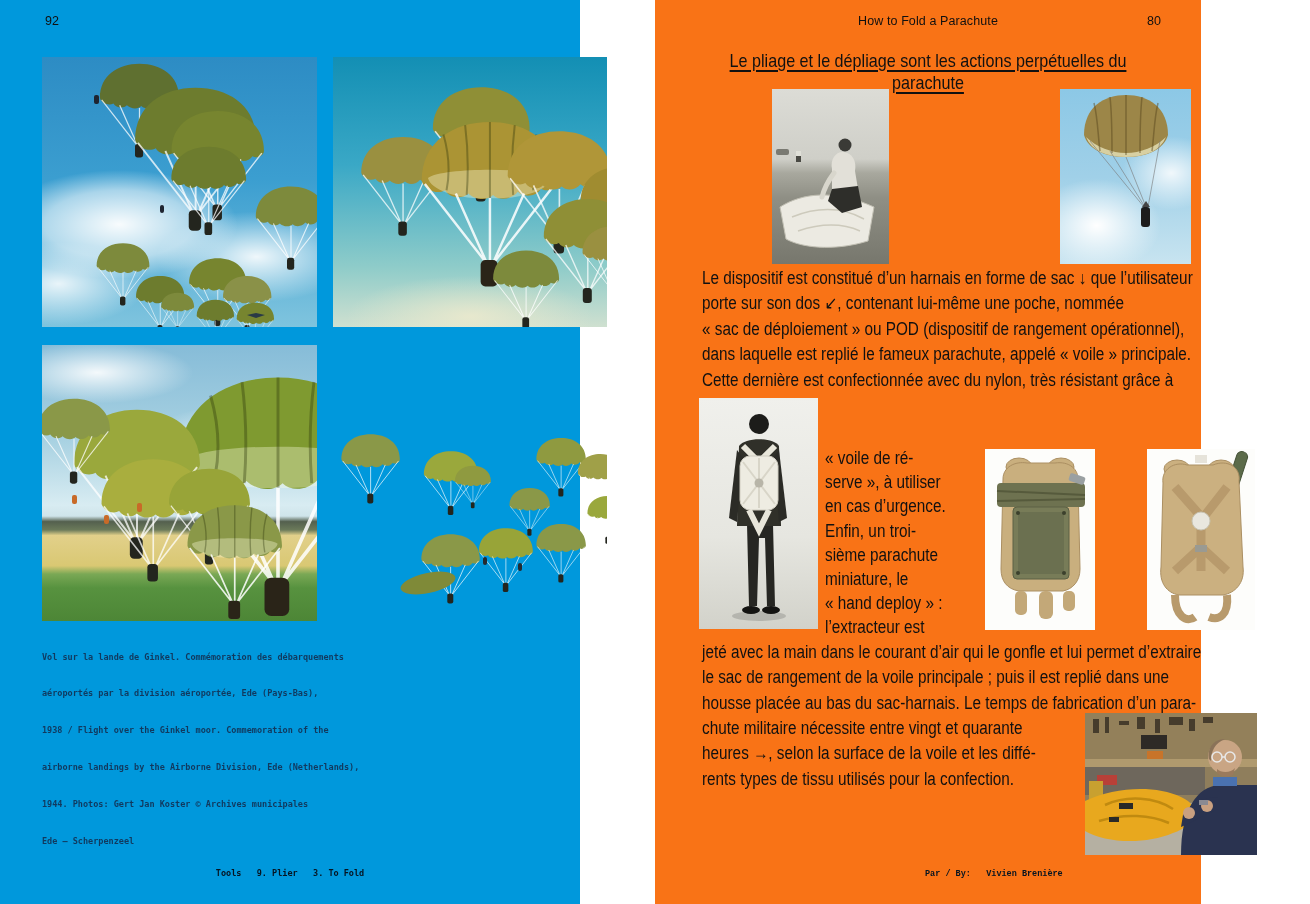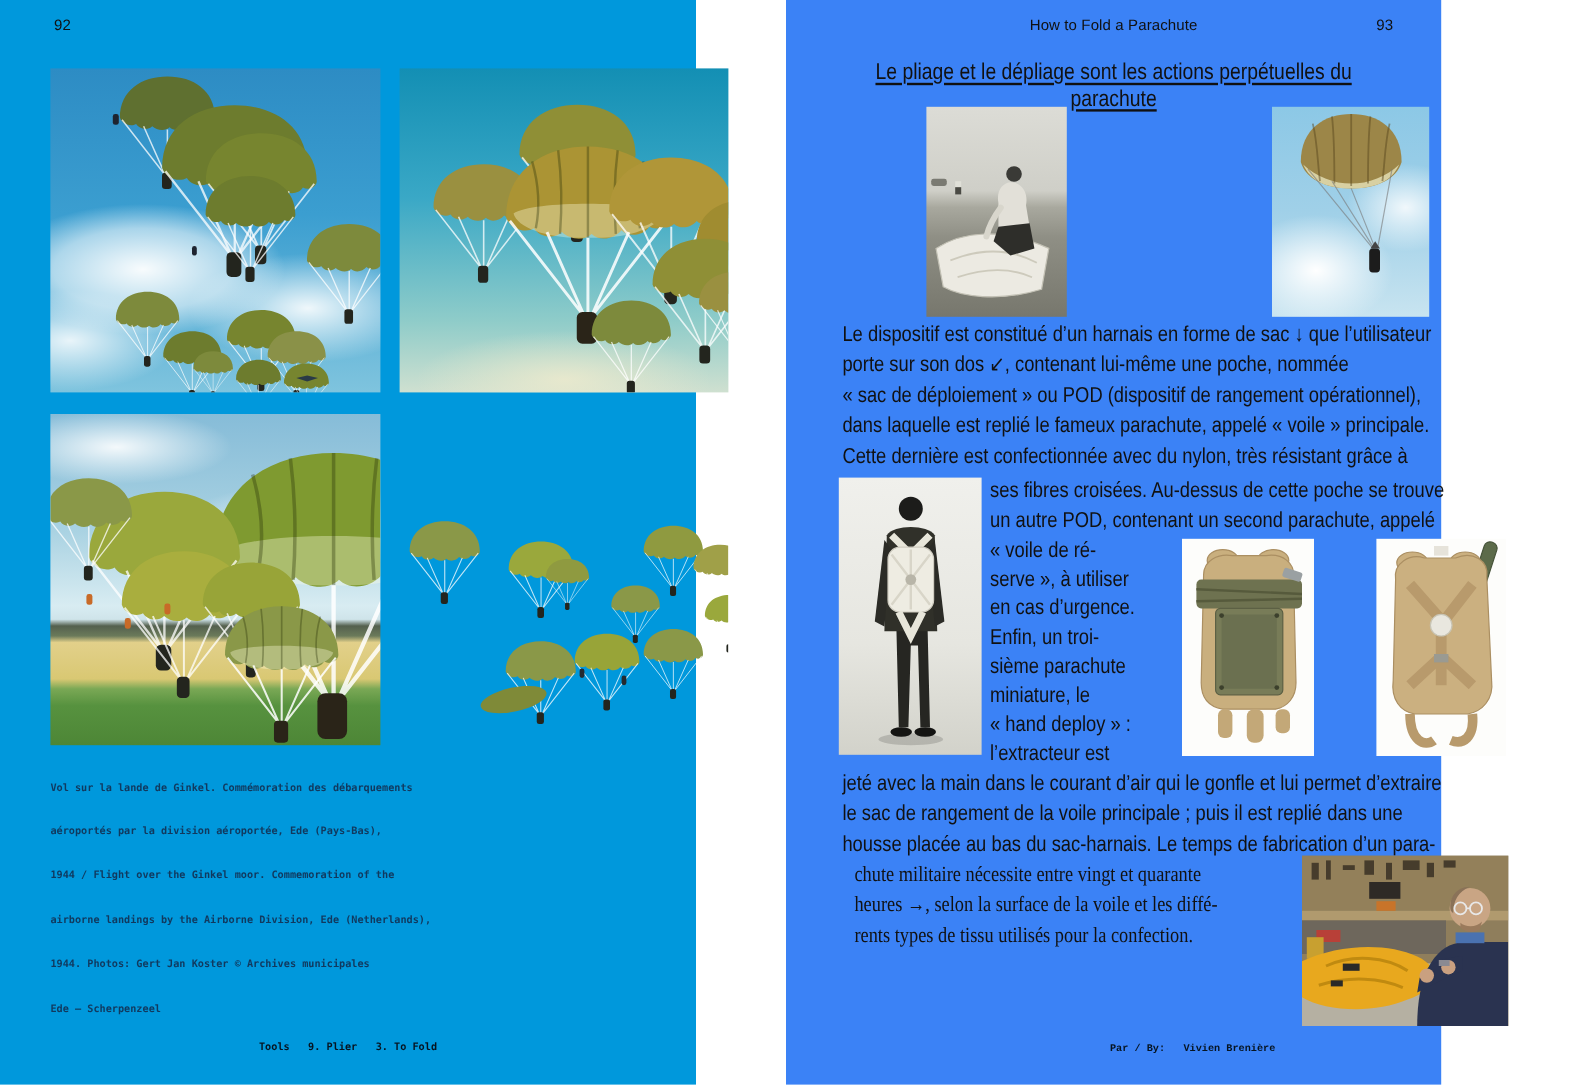--- a/index.html
+++ b/index.html
@@ -1,20 +1,20 @@
 <!DOCTYPE html>
 <html><head>
 <meta charset="utf-8">
 <style>
   html,body{margin:0;padding:0;}
   body{width:1310px;height:904px;position:relative;background:#ffffff;
        font-family:"Liberation Sans",sans-serif;color:#111;overflow:hidden;}
   .page{position:absolute;top:0;height:904px;}
   #left-page{left:0;width:580px;background:#0098DC;}
-  #right-page{left:655px;width:546px;background:#3b82f6;}
+  #right-page{left:655px;width:546px;background:#f97316;}
 
   .runhead{position:absolute;top:14px;font-size:12.5px;color:#101010;letter-spacing:.1px;}
   .runhead.center{left:0;right:0;text-align:center;}
   .photo{position:absolute;overflow:hidden;}
   .photo svg{position:absolute;left:0;top:0;}
 
   .mono{font-family:"DejaVu Sans Mono",monospace;font-weight:bold;white-space:pre;}
   #caption{position:absolute;left:42px;top:626px;font-size:8.5px;line-height:12.3px;color:#11395e;}
   #left-footer{position:absolute;left:0;right:0;top:868px;text-align:center;font-size:8.5px;color:#061421;}
   #byline{position:absolute;left:270px;top:869px;font-size:8.5px;color:#061421;font-family:Liberation Mono, monospace;}
@@ -24,21 +24,21 @@
       text-decoration:underline;text-underline-offset:3px;text-decoration-thickness:1.5px;}
 
   .textblock{position:absolute;font-size:18px;}
   .textblock .line{white-space:pre;transform:scaleX(.85);transform-origin:0 50%;}
   #para1 .line,#para2 .line,#para4 .line,#para5 .line{height:25.4px;line-height:25.4px;}
   #para3 .line{height:24.2px;line-height:24.2px;}
   #para1{left:47px;top:266px;}
   #para2{left:170px;top:396px;}
   #para3{left:170px;top:446px;}
   #para4{left:47px;top:640px;}
-  #para5{left:57px;top:716px;font-family:Liberation Serif, serif;}
+  #para5{left:47px;top:716px;}
 
   
   #photo-sky-1{left:42px;top:57px;width:275px;height:270px;}
   #photo-sky-2{left:333px;top:57px;width:274px;height:270px;}
   #photo-landing-1{left:42px;top:345px;width:275px;height:276px;}
   #photo-landing-2{left:333px;top:345px;width:274px;height:276px;}
 
   #photo-sky-1{background:
     radial-gradient(60% 28% at 28% 62%, rgba(255,255,255,.96) 0%, rgba(255,255,255,.55) 45%, rgba(255,255,255,0) 72%),
     radial-gradient(52% 24% at 78% 74%, rgba(255,255,255,.9) 0%, rgba(255,255,255,0) 70%),
@@ -155,32 +155,32 @@
       <use href="#chute" transform="translate(118,120) scale(.16)" color="#8f9a40"></use>
       <ellipse cx="95" cy="238" rx="28" ry="10" transform="rotate(-12 95 238)" fill="#7f8a38"></ellipse>
       <rect x="150" y="212" width="4" height="8" rx="2" fill="#242a30"></rect>
       <rect x="185" y="218" width="4" height="8" rx="2" fill="#242a30"></rect>
     </svg>
   </div>
 
   <div id="caption" class="mono">
     <div>Vol sur la lande de Ginkel. Commémoration des débarquements</div>
     <div>aéroportés par la division aéroportée, Ede (Pays-Bas),</div>
-    <div>1944 / Flight over the Ginkel moor. Commemoration of the</div>
+    <div>1938 / Flight over the Ginkel moor. Commemoration of the</div>
     <div>airborne landings by the Airborne Division, Ede (Netherlands),</div>
     <div>1944. Photos: Gert Jan Koster © Archives municipales</div>
     <div>Ede — Scherpenzeel</div>
   </div>
 
   <div id="left-footer" class="mono">Tools   9. Plier   3. To Fold</div>
 </div>
 
 <div class="page" id="right-page">
   <div class="runhead center">How to Fold a Parachute</div>
-  <div class="runhead" style="right:40px;">93</div>
+  <div class="runhead" style="right:40px;">80</div>
 
   <div id="article-title">
     <span>Le pliage et le dépliage sont les actions perpétuelles du parachute</span>
   </div>
 
   <div class="photo" id="photo-fold-bw" aria-label="Black-and-white photo of a man folding a parachute on the ground">
     <svg width="117" height="175" viewBox="0 0 117 175">
       <rect x="4" y="60" width="13" height="6" rx="2" fill="#7a7a72"></rect>
       <rect x="24" y="62" width="5" height="5" fill="#e0e0d8"></rect>
       <rect x="24" y="67" width="5" height="6" fill="#4a4a44"></rect>
@@ -225,24 +225,20 @@
       <path d="M80,52 L88,120 L80,124 L74,60 Z" fill="#2b2b26"></path>
       <circle cx="60" cy="26" r="10" fill="#1c1c1a"></circle>
       <path d="M44,48 L58,62 M76,48 L62,62" stroke="#e8e6da" stroke-width="6"></path>
       <rect x="41" y="58" width="38" height="54" rx="10" fill="#eeece2" stroke="#cfccc0"></rect>
       <path d="M60,85 L44,64 M60,85 L76,64 M60,85 L44,106 M60,85 L76,106 M60,85 L60,60 M60,85 L60,110" stroke="#d8d5c8" stroke-width="2"></path>
       <circle cx="60" cy="85" r="4.5" fill="#b8b5a8"></circle>
       <path d="M50,112 L60,132 L70,112" stroke="#e8e6da" stroke-width="6" fill="none"></path>
     </svg>
   </div>
 
-  <div class="textblock" id="para2">
-    <div class="line">ses fibres croisées. Au-dessus de cette poche se trouve</div>
-    <div class="line">un autre POD, contenant un second parachute, appelé</div>
-  </div>
 
   <div class="textblock" id="para3">
     <div class="line">« voile de ré-</div>
     <div class="line">serve », à utiliser</div>
     <div class="line">en cas d’urgence.</div>
     <div class="line">Enfin, un troi-</div>
     <div class="line">sième parachute</div>
     <div class="line">miniature, le</div>
     <div class="line">« hand deploy » :</div>
     <div class="line">l’extracteur est</div>

